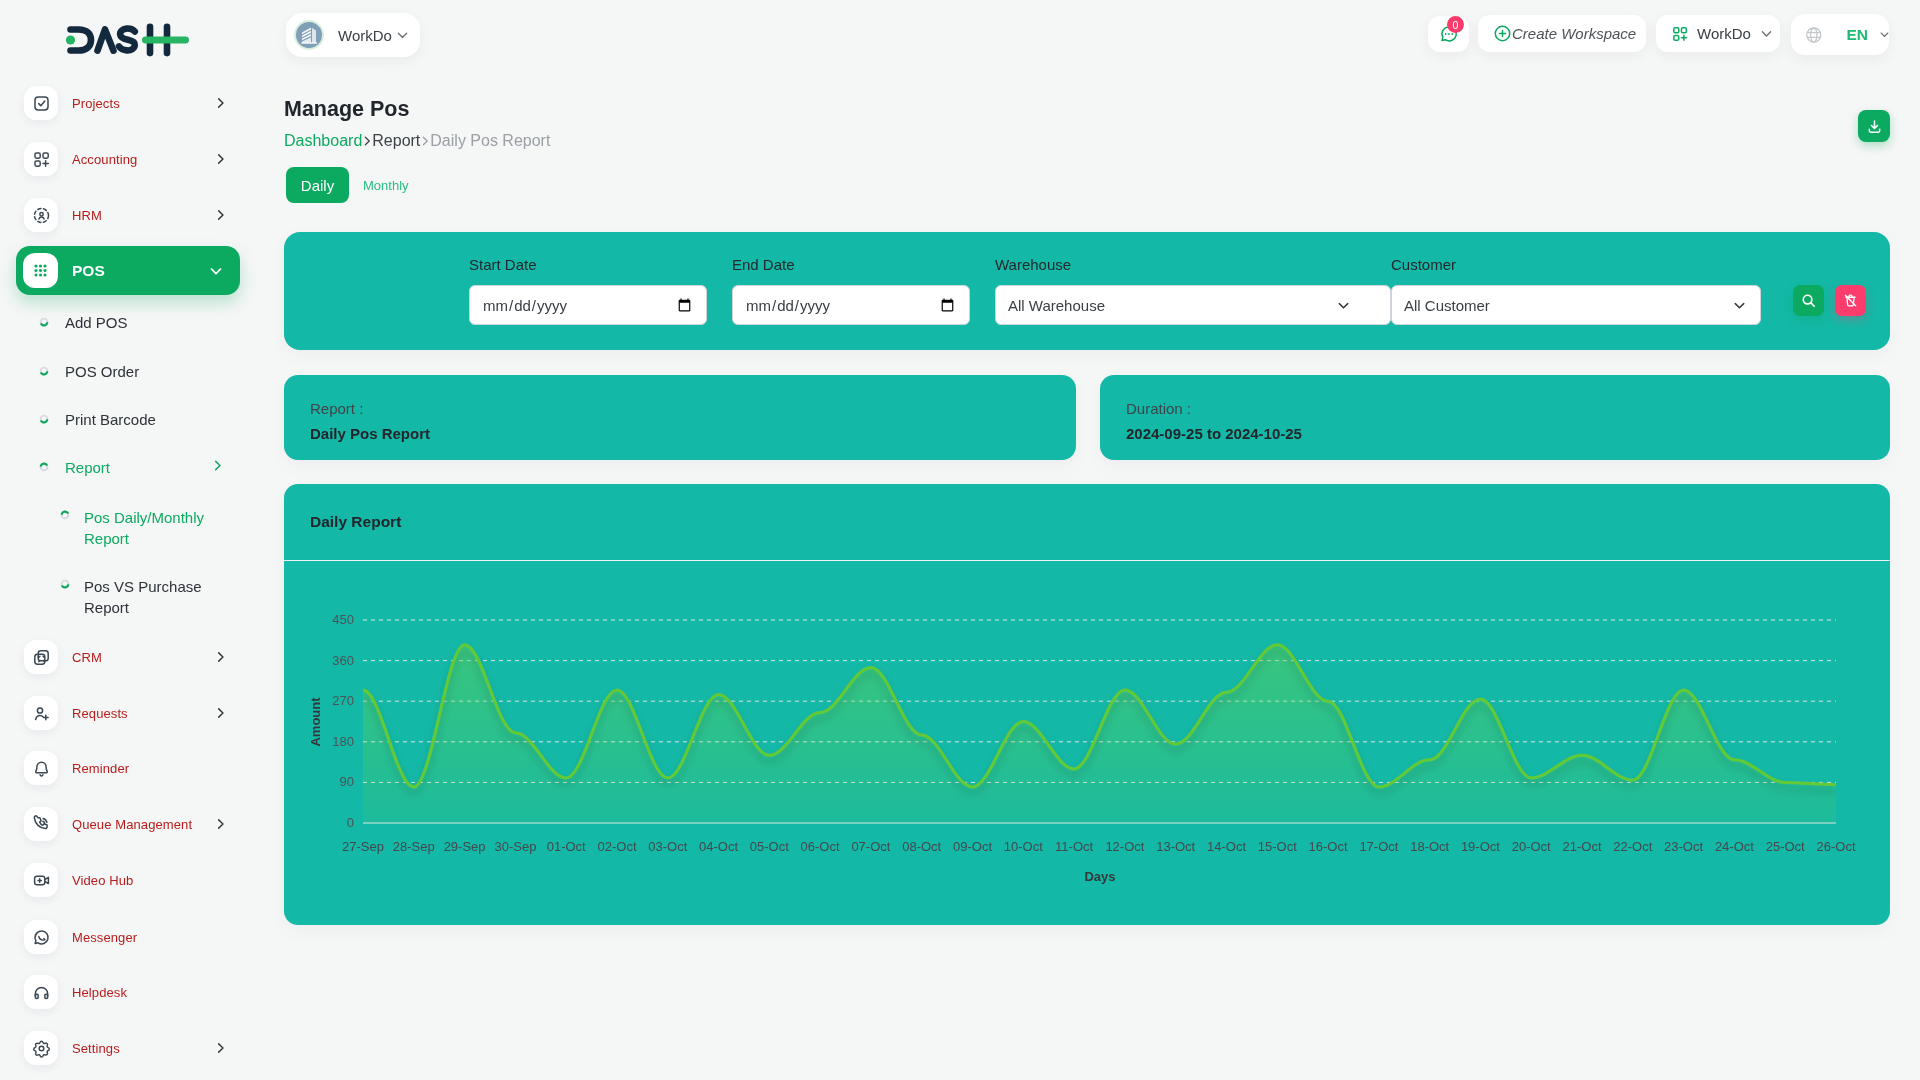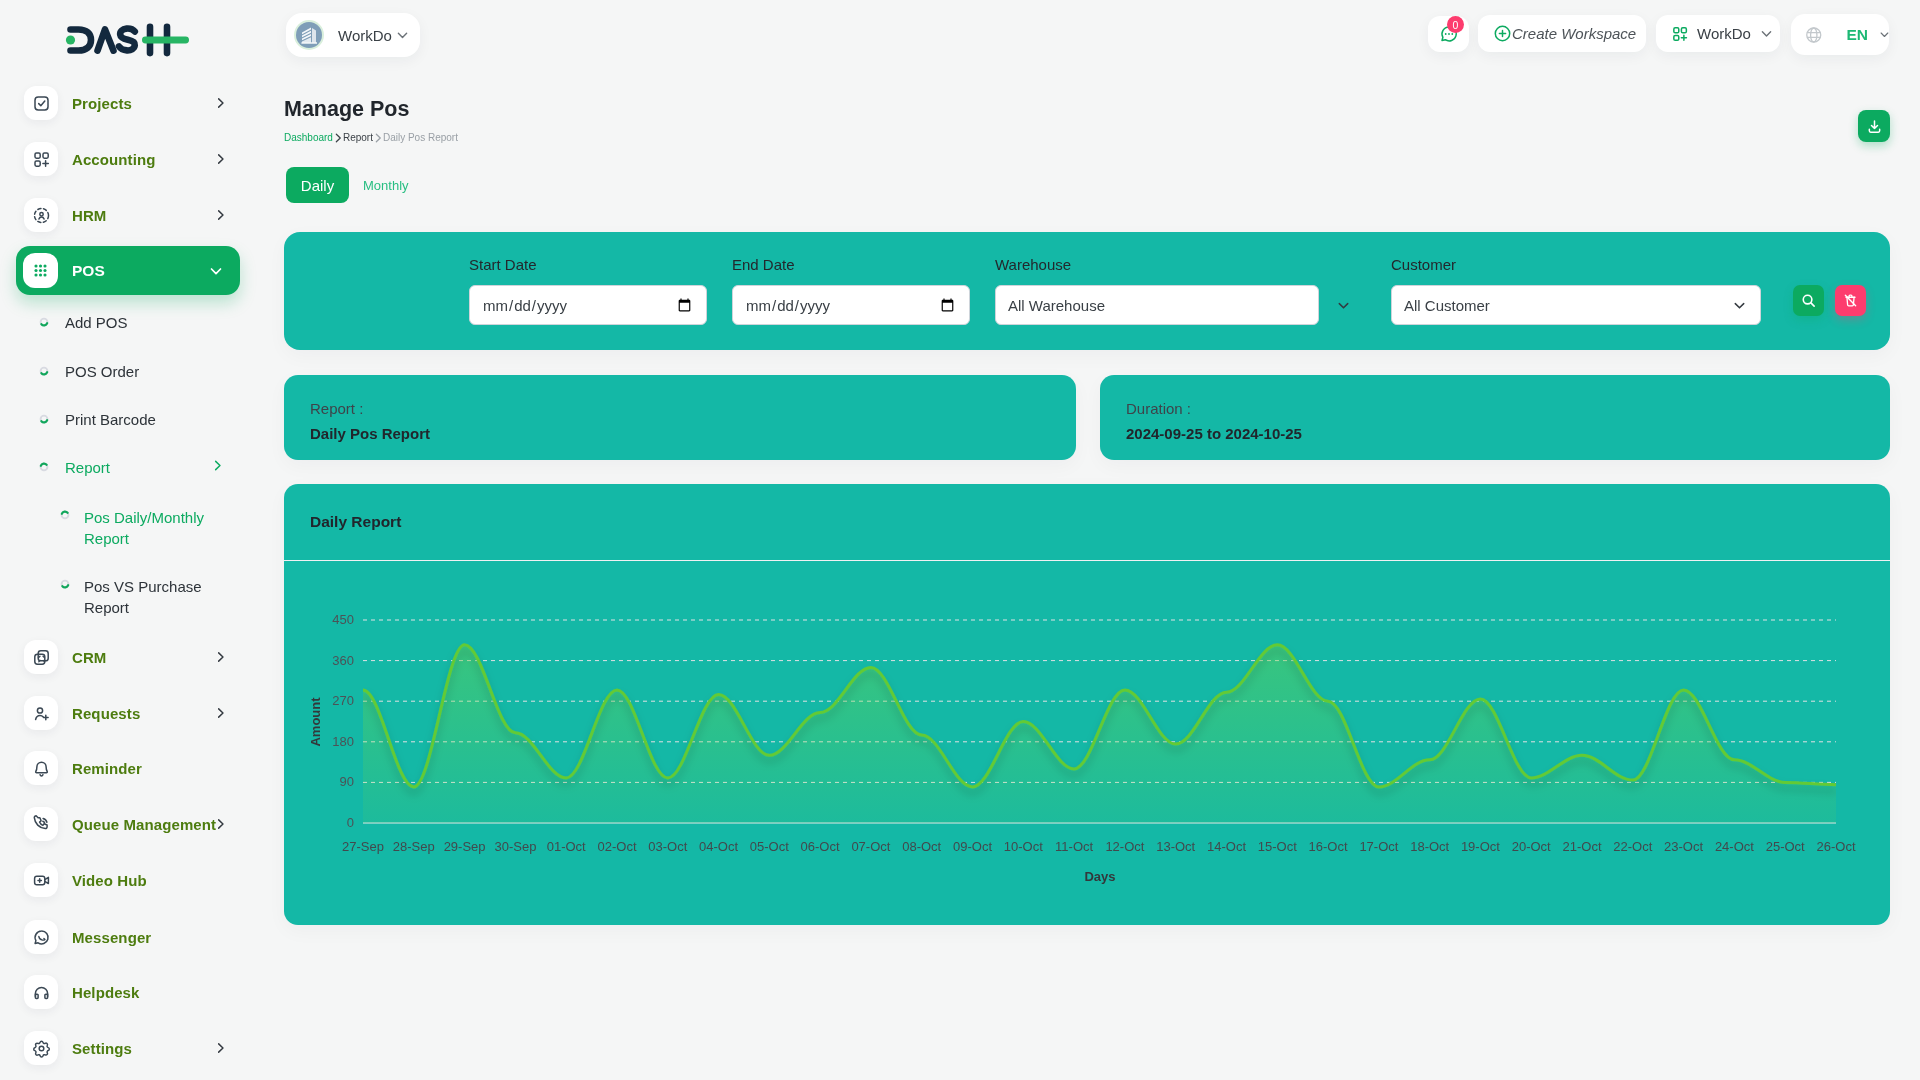--- a/index.html
+++ b/index.html
@@ -4,35 +4,35 @@
 <style>
 * { margin:0; padding:0; box-sizing:border-box; }
 html,body { width:1920px; height:1080px; overflow:hidden; }
 body { font-family:"Liberation Sans", sans-serif; background:#f5f6f6; position:relative; color:#262b30; }
 .abs { position:absolute; }
 .card { position:absolute; background:#14b8a6; border-radius:14px; box-shadow:0 6px 20px rgba(20,30,50,0.035); }
 svg { display:block; }
 
 .mi { position:absolute; left:0; width:264px; height:34px; }
 .mi .ibox { position:absolute; left:24px; top:0; width:34px; height:34px; background:#fff; border-radius:12px; box-shadow:0 3px 10px rgba(30,40,60,0.06); display:flex; align-items:center; justify-content:center; }
-.mi .lbl { position:absolute; left:72px; top:50%; transform:translateY(-50%); font-size:15px; color:#4d7c0f; font-weight:700; letter-spacing:0.1px; }
+.mi .lbl { position:absolute; left:72px; top:50%; transform:translateY(-50%); font-size:13px; color:#b91c1c; font-weight:400; letter-spacing:0.1px; }
 .mi .chev { position:absolute; right:38px; top:50%; transform:translateY(-50%); }
 .pos-active { position:absolute; left:16px; top:246px; width:224px; height:49px; background:#0caa60; border-radius:14px; box-shadow:0 8px 16px rgba(12,170,96,0.25); }
 .pos-active .ibox { position:absolute; left:7px; top:7px; width:35px; height:35px; background:#fff; border-radius:12px; display:flex; align-items:center; justify-content:center; }
 .pos-active .lbl { position:absolute; left:56px; top:50%; transform:translateY(-50%); font-size:15.5px; font-weight:700; color:#fff; }
 .pos-active .chev { position:absolute; right:18px; top:50%; transform:translateY(-50%); }
 .smi { position:absolute; left:0; width:264px; }
 .smi .blt { position:absolute; top:3px; }
 .smi .lbl { font-size:15px; color:#2d3339; font-weight:500; }
 .smi.grn .lbl { color:#0caa60; }
 
 .tbtn { position:absolute; background:#fff; border-radius:14px; box-shadow:0 4px 14px rgba(20,30,50,0.05); display:flex; align-items:center; }
 
 .h1 { position:absolute; left:284px; top:97px; font-size:21.5px; font-weight:700; color:#21262c; }
-.bc { position:absolute; left:284px; top:132px; font-size:10px; color:#8a9096; display:flex; align-items:center; gap:0; }
+.bc { position:absolute; left:284px; top:132px; font-size:16px; color:#8a9096; display:flex; align-items:center; gap:0; }
 .bc .g { color:#0caa60; }
 .bc .d { color:#3c4248; font-weight:500; }
 .bc .mut { color:#9aa0a6; }
 .tab-daily { position:absolute; left:286px; top:167px; width:63px; height:36px; background:#0caa60; color:#fff; border-radius:8px; font-size:15px; display:flex; align-items:center; justify-content:center; }
 .tab-monthly { position:absolute; left:363px; top:167px; height:36px; color:#28be82; font-size:13px; display:flex; align-items:center; }
 .dl-btn { position:absolute; left:1858px; top:110px; width:32px; height:32px; background:#0caa60; border-radius:8px; display:flex; align-items:center; justify-content:center; box-shadow:0 4px 10px rgba(12,170,96,0.3); }
 .flabel { position:absolute; font-size:15px; color:#23282d; }
 .finput { position:absolute; height:40px; border:1px solid #ced4da; border-radius:6px; background:#fff; font-family:"Liberation Sans",sans-serif; font-size:15px; color:#3a4046; padding:0 12px; }
 select.finput { appearance:none; -webkit-appearance:none; }
 .selchev { position:absolute; pointer-events:none; }
@@ -336,21 +336,21 @@
       <path d="M2.5 11v1.6a1.4 1.4 0 0 0 1.4 1.4h8.2a1.4 1.4 0 0 0 1.4-1.4V11"></path>
     </svg>
   </div>
 
 <div class="card" style="left:284px; top:232px; width:1606px; height:118px; border-radius:16px;">
   <div class="flabel" style="left:185px; top:24px;">Start Date</div>
   <input type="date" class="finput" style="left: 185px; top: 53px; width: 238px;">
   <div class="flabel" style="left:448px; top:24px;">End Date</div>
   <input type="date" class="finput" style="left: 448px; top: 53px; width: 238px;">
   <div class="flabel" style="left:711px; top:24px;">Warehouse</div>
-  <select class="finput" style="left:711px; top:53px; width:324px;"><option>All Warehouse</option></select>
+  <select class="finput" style="left:711px; top:53px; width:396px;"><option>All Warehouse</option></select>
   <svg class="selchev" style="left:1052px; top:66px;" width="15" height="15" viewBox="0 0 16 16" fill="none" stroke="#343a40" stroke-width="1.6" stroke-linecap="round" stroke-linejoin="round">
       <path d="M3.5 6l4.5 4.5L12.5 6"></path>
     </svg>
   <div class="flabel" style="left:1107px; top:24px;">Customer</div>
   <select class="finput" style="left:1107px; top:53px; width:370px;"><option>All Customer</option></select>
   <svg class="selchev" style="left:1448px; top:66px;" width="15" height="15" viewBox="0 0 16 16" fill="none" stroke="#343a40" stroke-width="1.6" stroke-linecap="round" stroke-linejoin="round">
       <path d="M3.5 6l4.5 4.5L12.5 6"></path>
     </svg>
   <div class="sq-btn" style="left:1509px; top:53px; background:#0caa60; box-shadow:0 4px 10px rgba(12,170,96,0.3);">
     <svg width="15" height="15" viewBox="0 0 16 16" fill="none" stroke="#fff" stroke-width="1.7" stroke-linecap="round">

